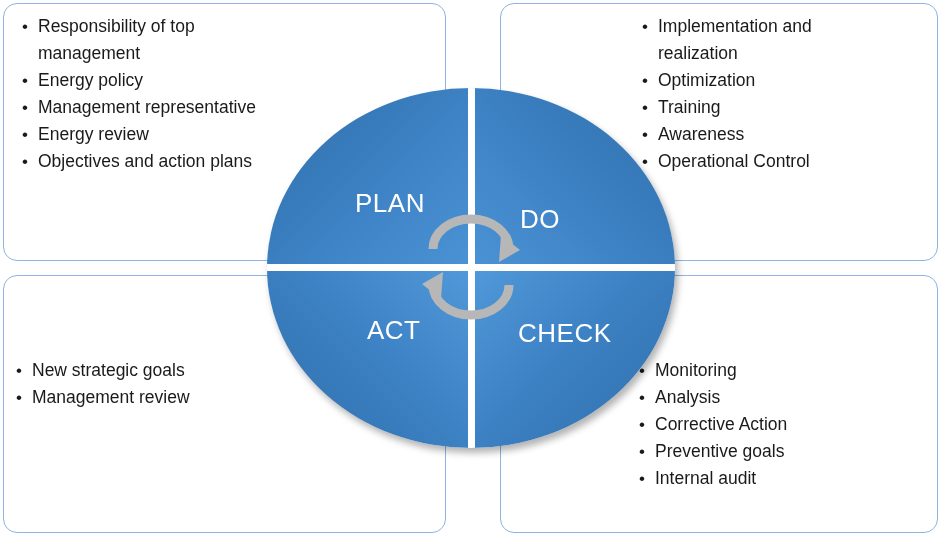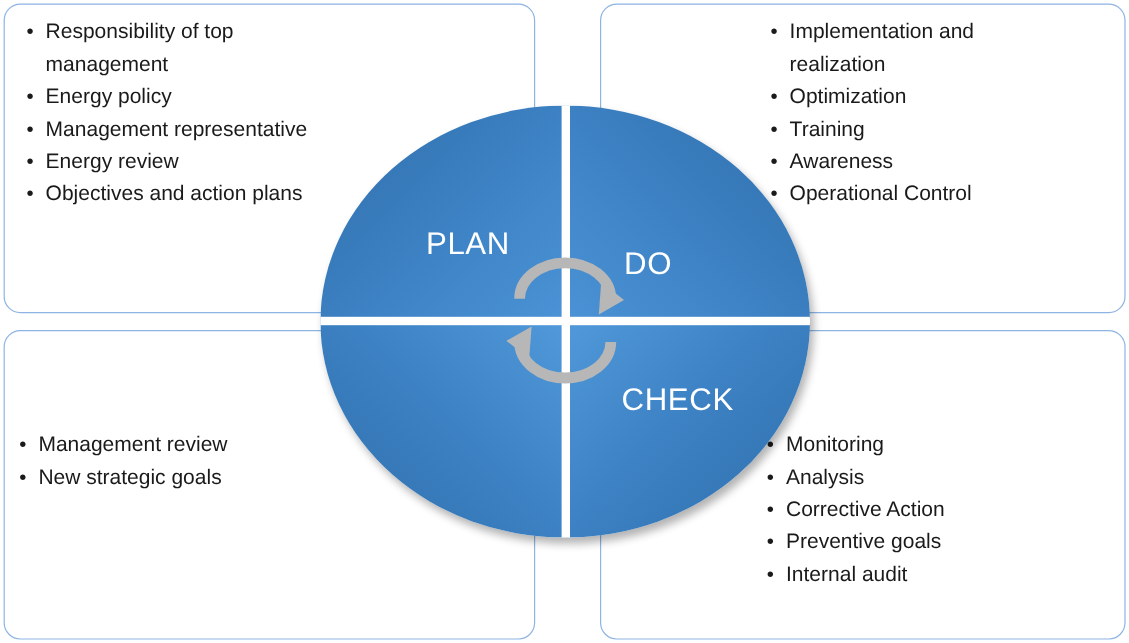--- a/index.html
+++ b/index.html
@@ -150,22 +150,22 @@
   <ul class="bullets bullets-tr">
     <li>Implementation and
 realization</li>
     <li>Optimization</li>
     <li>Training</li>
     <li>Awareness</li>
     <li>Operational Control</li>
   </ul>
 
   <ul class="bullets bullets-bl">
+    <li>New strategic goals</li>
     <li>Management review</li>
-    <li>New strategic goals</li>
   </ul>
 
   <ul class="bullets bullets-br">
     <li>Monitoring</li>
     <li>Analysis</li>
     <li>Corrective Action</li>
     <li>Preventive goals</li>
     <li>Internal audit</li>
   </ul>
 
@@ -174,20 +174,21 @@
       <div class="quad q-plan"></div>
       <div class="quad q-do"></div>
       <div class="quad q-act"></div>
       <div class="quad q-check"></div>
       <div class="sep-v"></div>
       <div class="sep-h"></div>
     </div>
 
     <div class="qlabel lbl-plan">PLAN</div>
     <div class="qlabel lbl-do">DO</div>
+    <div class="qlabel lbl-act">ACT</div>
     <div class="qlabel lbl-check">CHECK</div>
 
     <div class="arrows">
       <svg width="104" height="108" viewBox="0 0 104 108" xmlns="http://www.w3.org/2000/svg">
 
         <g fill="none" stroke="#b7b7b7" stroke-width="9" stroke-linecap="butt">
           <path d="M 14 36 A 38 30 0 0 1 90 36"></path>
         </g>
         <polygon points="82,22 101,37 80,49" fill="#b7b7b7"></polygon>
 

